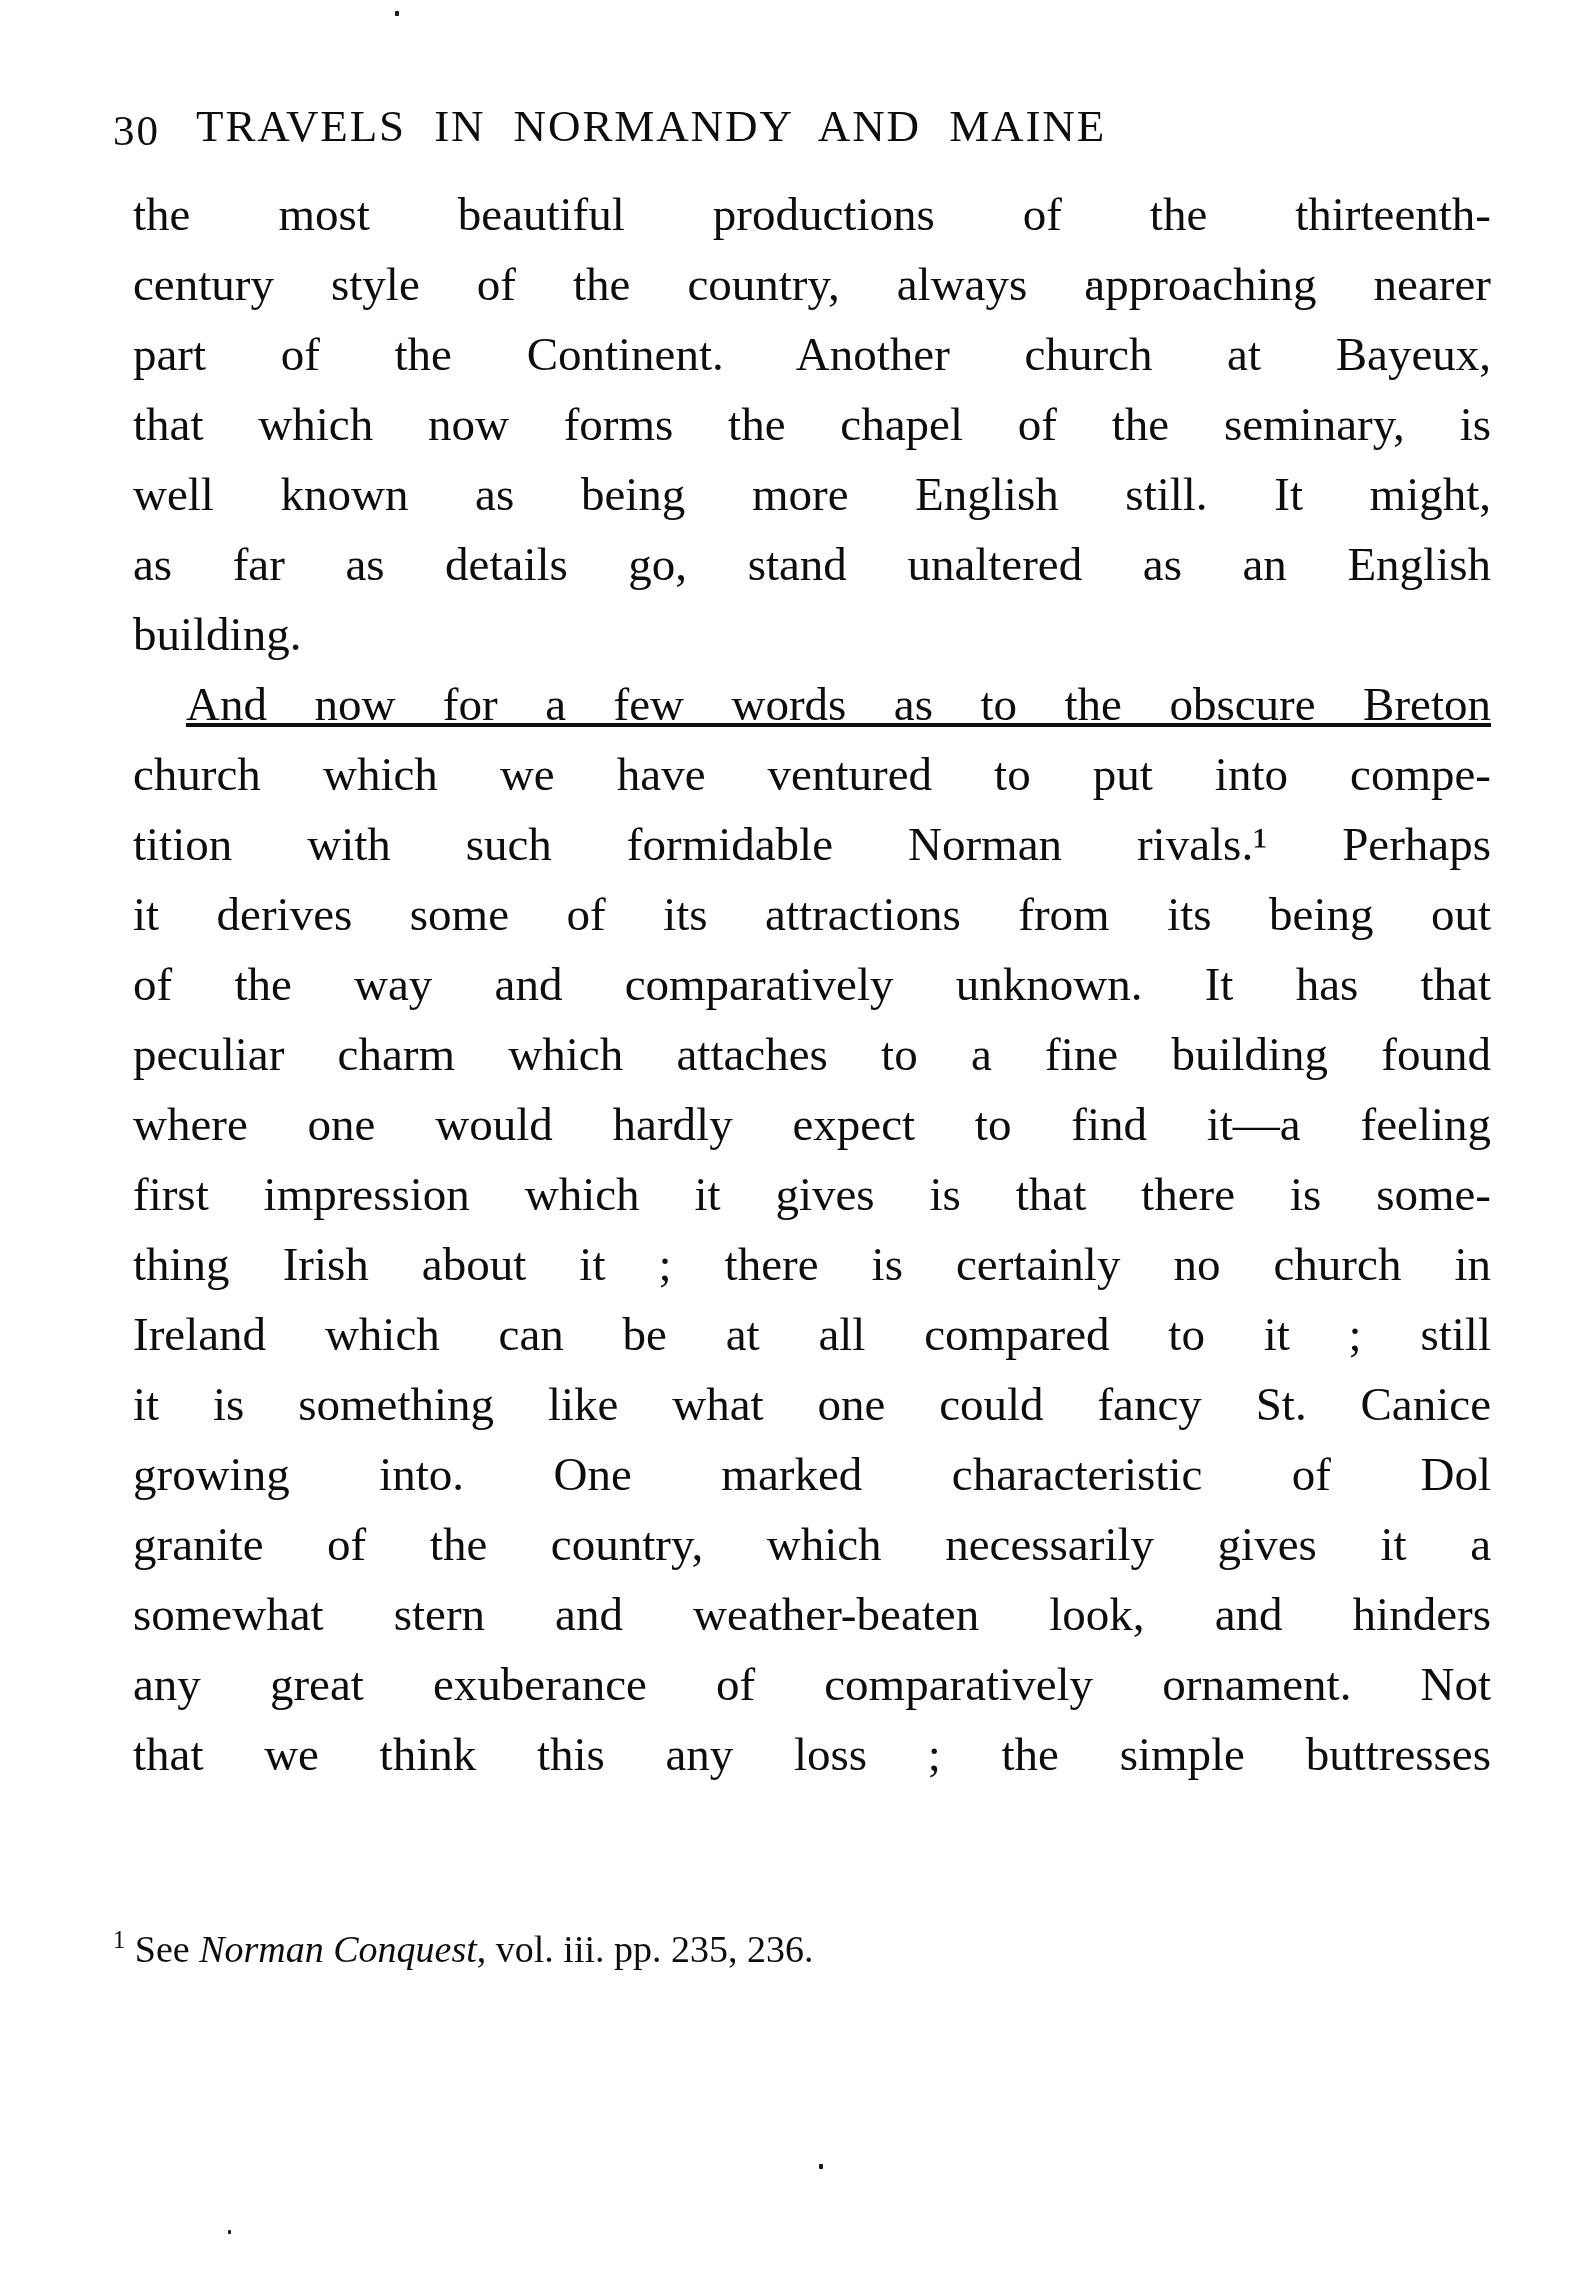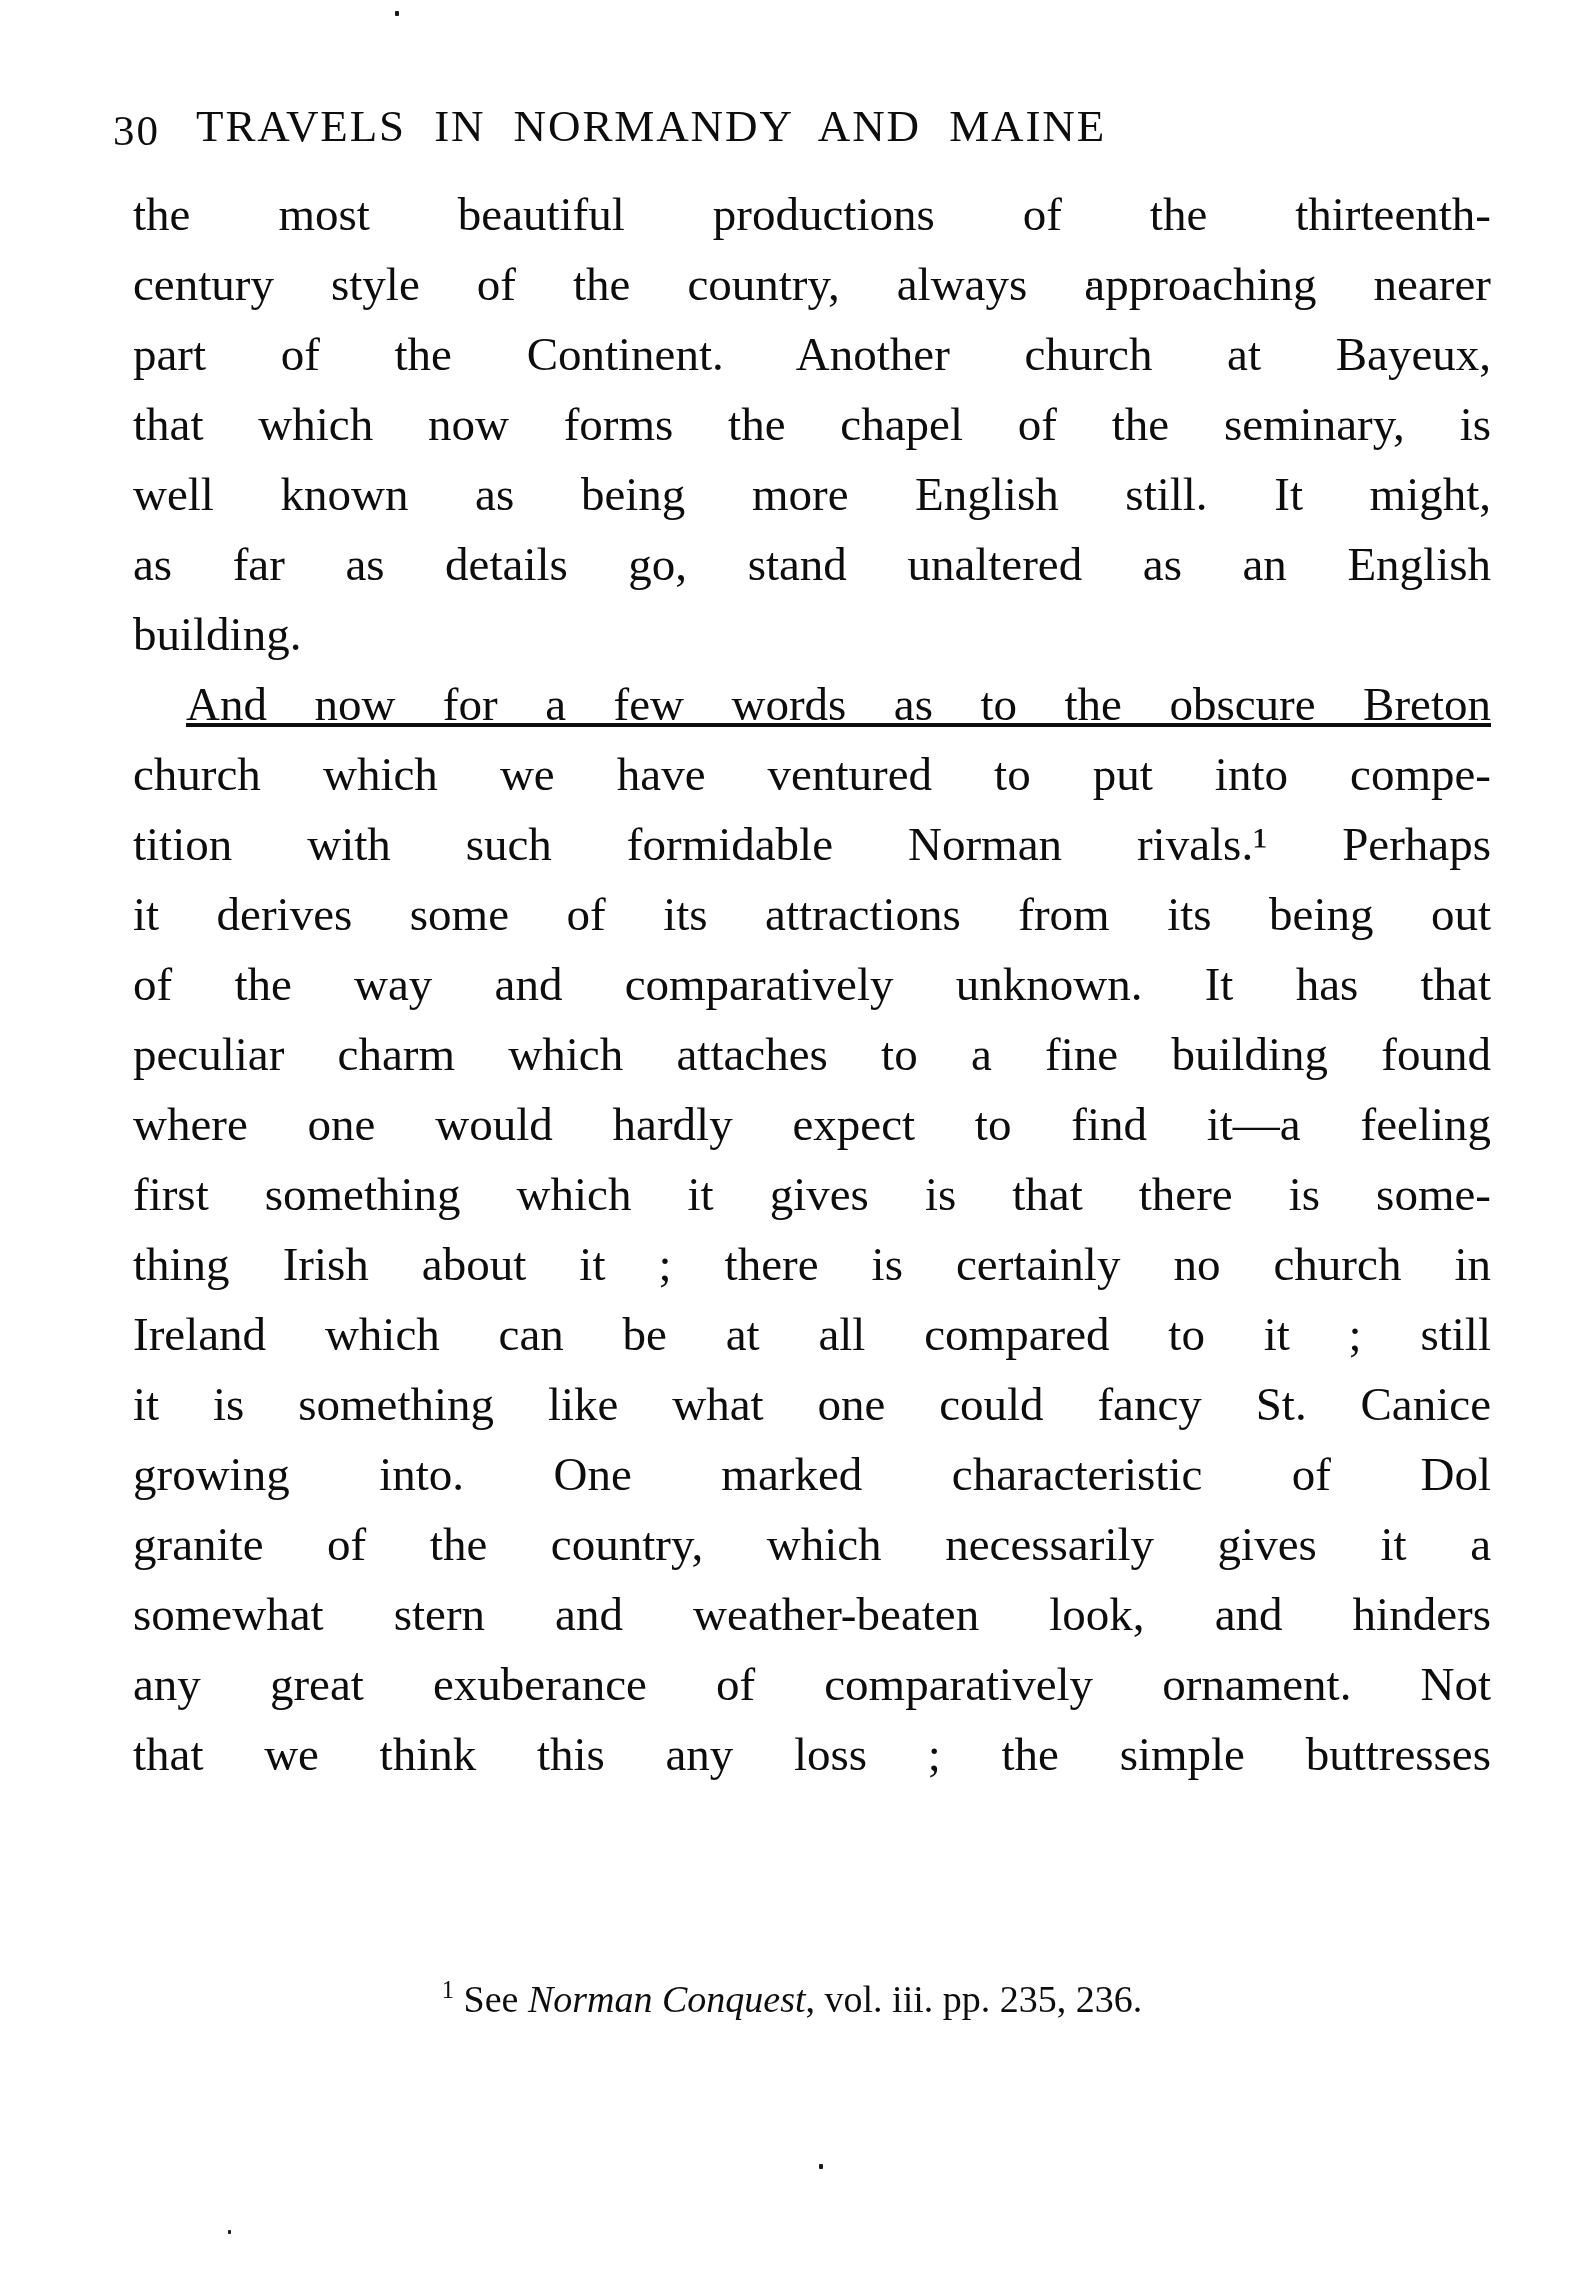--- a/index.html
+++ b/index.html
@@ -48,24 +48,24 @@
     line-height: 70px;
     text-align: justify;
     text-align-last: justify;
     text-justify: inter-word;
     white-space: normal;
   }
   .line.indent { text-indent: 53px; text-decoration: underline; }
   .line.para-end { text-align-last: left; }
   .footnote {
     position: absolute;
-    top: 1975px;
+    top: 1925px;
     left: 113px;
     width: 1358px;
-    text-align: center;
+    text-align: left;
     font-size: 38px;
     line-height: 49px;
   }
   .footnote sup {
     font-size: 24.5px;
     vertical-align: super;
     line-height: 0;
   }
   .speck {
     position: absolute;
@@ -95,21 +95,21 @@
       <div class="line">well known as being more English still.  It might,</div>
       <div class="line">as far as details go, stand unaltered as an English</div>
       <div class="line para-end">building.</div>
       <div class="line indent">And now for a few words as to the obscure Breton</div>
       <div class="line">church which we have ventured to put into compe-</div>
       <div class="line">tition with such formidable Norman rivals.¹   Perhaps</div>
       <div class="line">it derives some of its attractions from its being out</div>
       <div class="line">of the way and comparatively unknown.  It has that</div>
       <div class="line">peculiar charm which attaches to a fine building found</div>
       <div class="line">where one would hardly expect to find it—a feeling</div>
-      <div class="line">first something which it gives is that there is some-</div>
+      <div class="line">first impression which it gives is that there is some-</div>
       <div class="line">thing Irish about it ; there is certainly no church in</div>
       <div class="line">Ireland which can be at all compared to it ; still</div>
       <div class="line">it is something like what one could fancy St. Canice</div>
       <div class="line">growing into.  One marked characteristic of Dol</div>
       <div class="line">granite of the country, which necessarily gives it a</div>
       <div class="line">somewhat stern and weather-beaten look, and hinders</div>
       <div class="line">any great exuberance of comparatively ornament.  Not</div>
       <div class="line">that we think this any loss ; the simple buttresses</div>
     </main>
 

